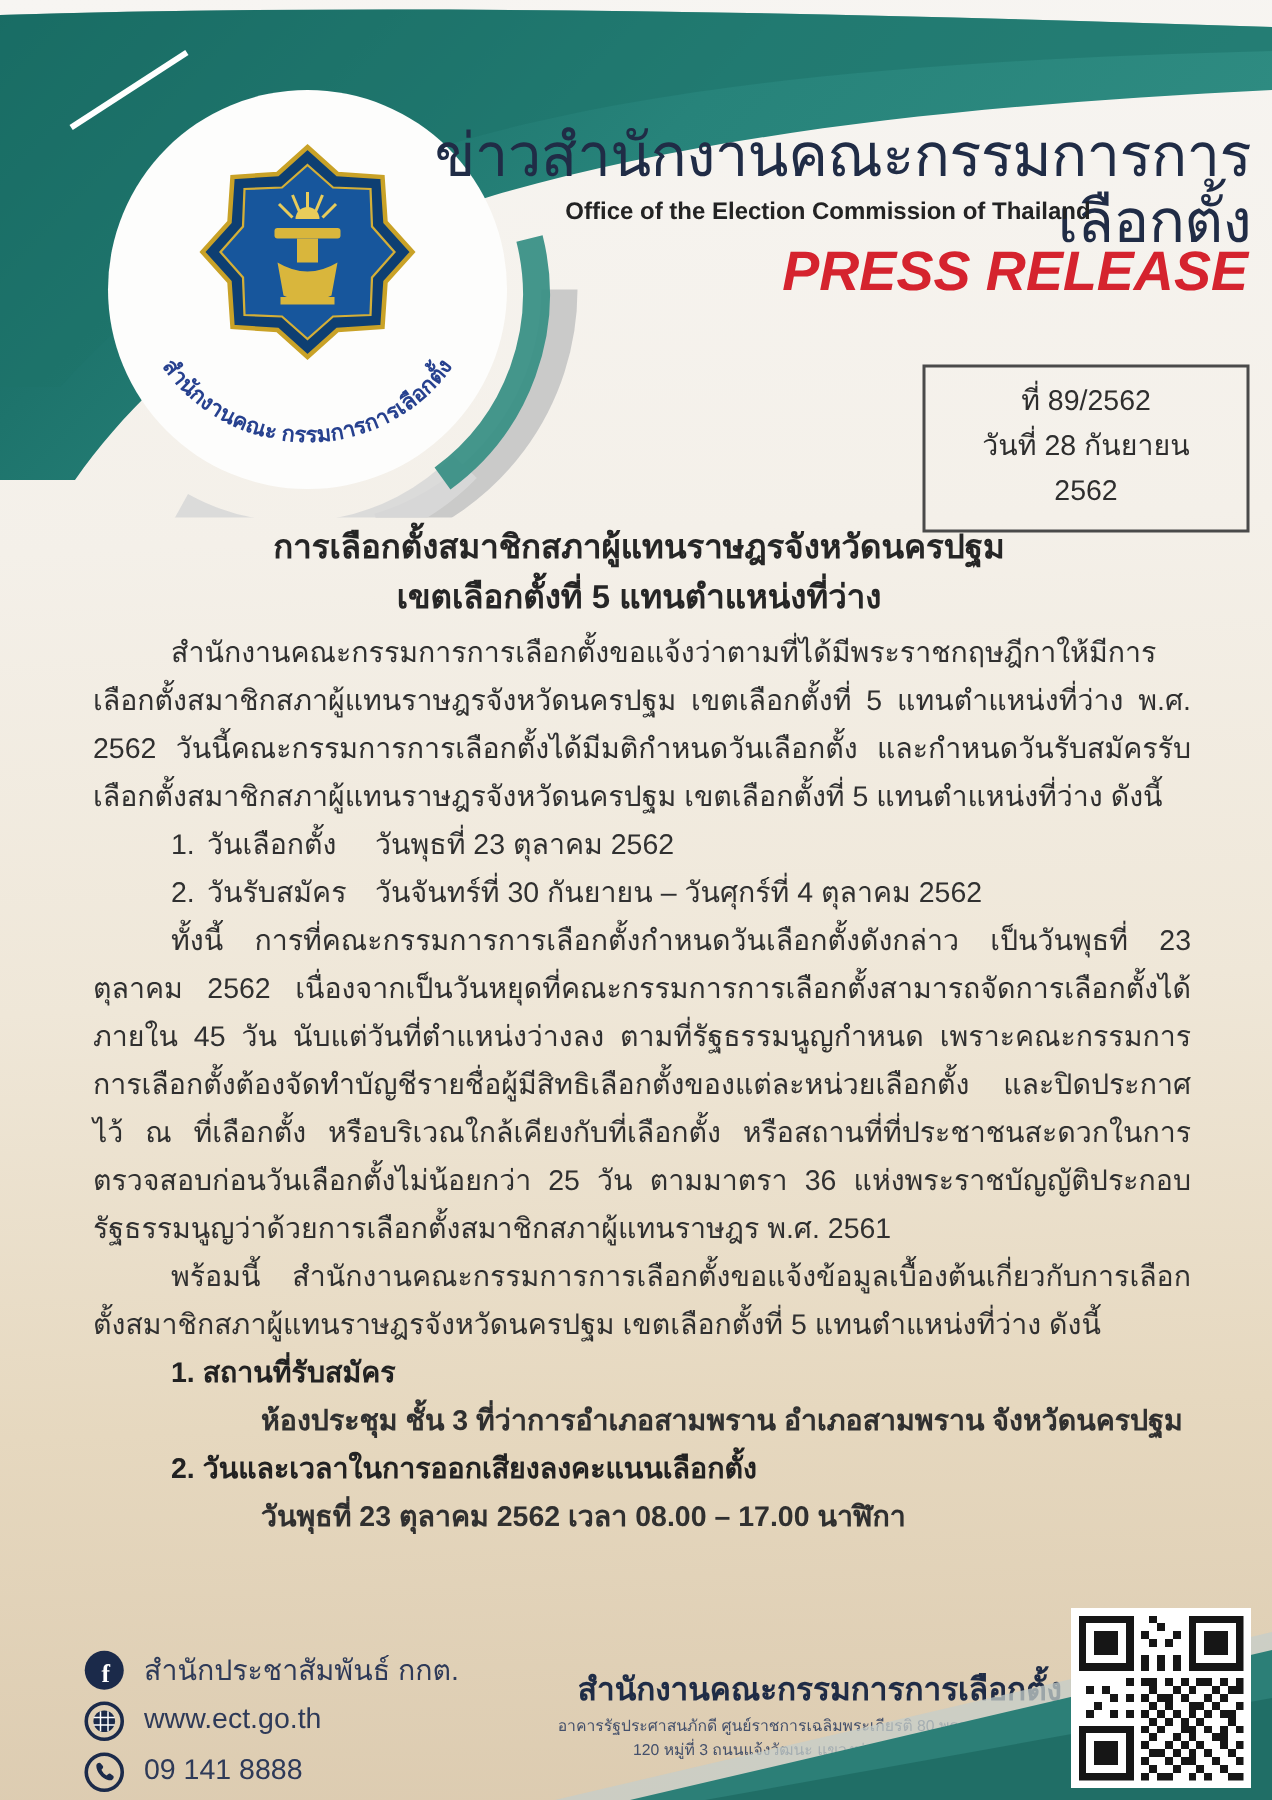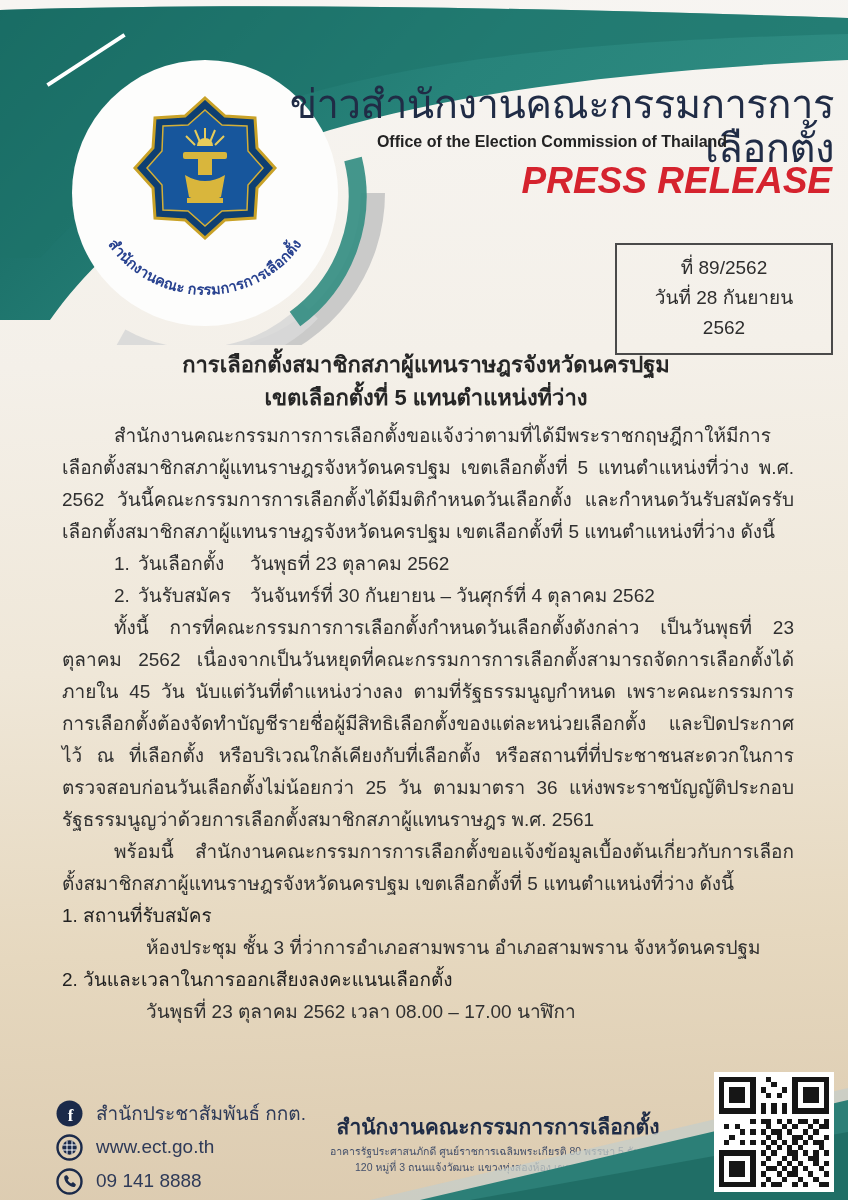--- a/index.html
+++ b/index.html
@@ -38,29 +38,29 @@
     font-size:22px;font-weight:bold;color:#262626;line-height:33px;
   }
   .doc-body{
     position:absolute;top:420px;left:62px;right:54px;z-index:2;
     font-size:19px;color:#303030;line-height:32px;
   }
   .doc-body p{margin:0;text-indent:52px;text-align:justify;}
   .sched-row{display:flex;margin-left:52px;}
   .sched-no{width:24px;flex:none;}
   .sched-label{width:112px;flex:none;}
-  .sec-head{font-weight:normal;color:#222;}
-  .sec-body{margin-left:84px;}
+  .sec-head{margin-left:52px;font-weight:bold;color:#222;}
+  .sec-body{margin-left:112px;font-weight:bold;}
   
   #footer-art{position:absolute;left:0;bottom:0;z-index:4;}
   .contacts{position:absolute;left:56px;top:1096px;z-index:6;}
   .contact-row{display:flex;align-items:center;height:34px;}
   .contact-icon{width:27px;height:27px;flex:none;margin-right:13px;}
   .contact-label{font-size:19px;color:#2e3a58;}
-  .org-block{position:absolute;right:140px;top:1114px;width:420px;text-align:center;z-index:3;}
+  .org-block{position:absolute;right:140px;top:1114px;width:420px;text-align:right;z-index:3;}
   .org-name{font-size:21px;font-weight:bold;color:#1f2c46;line-height:26px;}
   .org-addr{font-size:10.5px;color:#44506b;line-height:16px;margin-top:3px;}
   .qr{
     position:absolute;right:14px;top:1072px;width:120px;height:120px;z-index:6;
     background:#fff;padding:5px;box-sizing:border-box;
   }
 </style>
 </head>
 <body>
 

